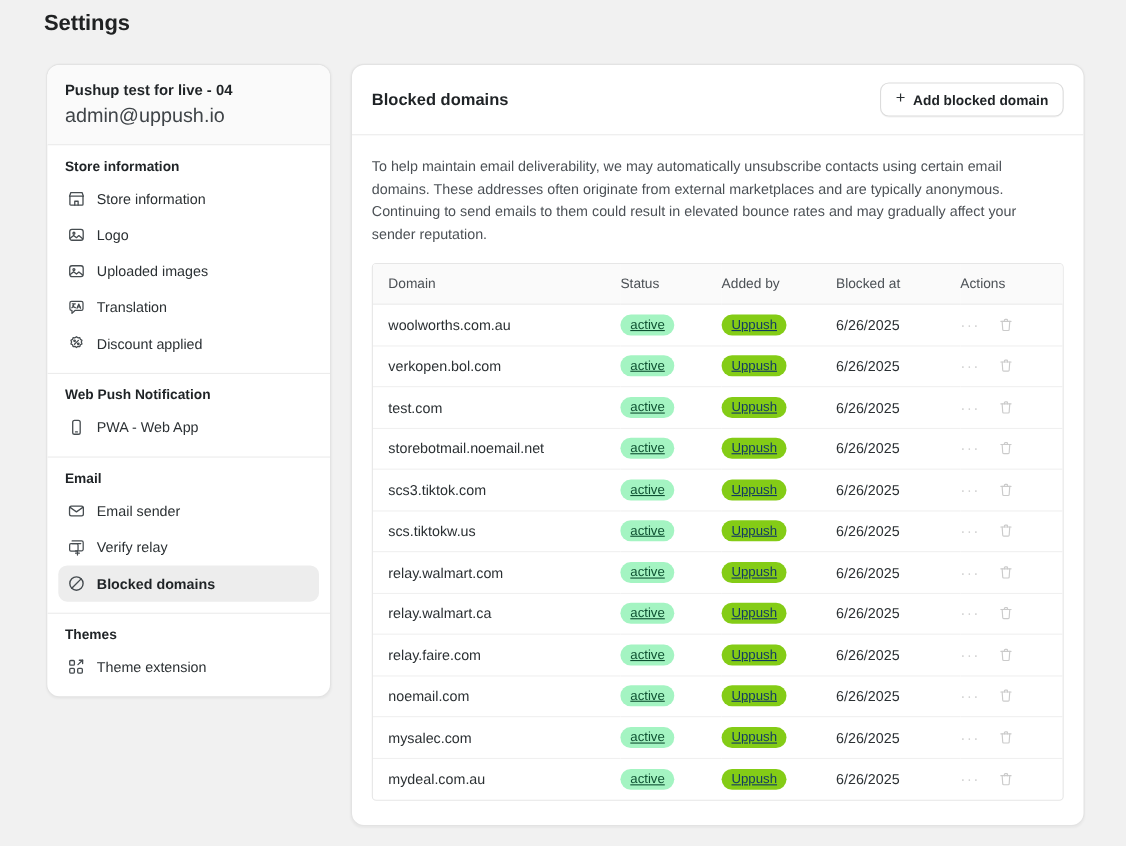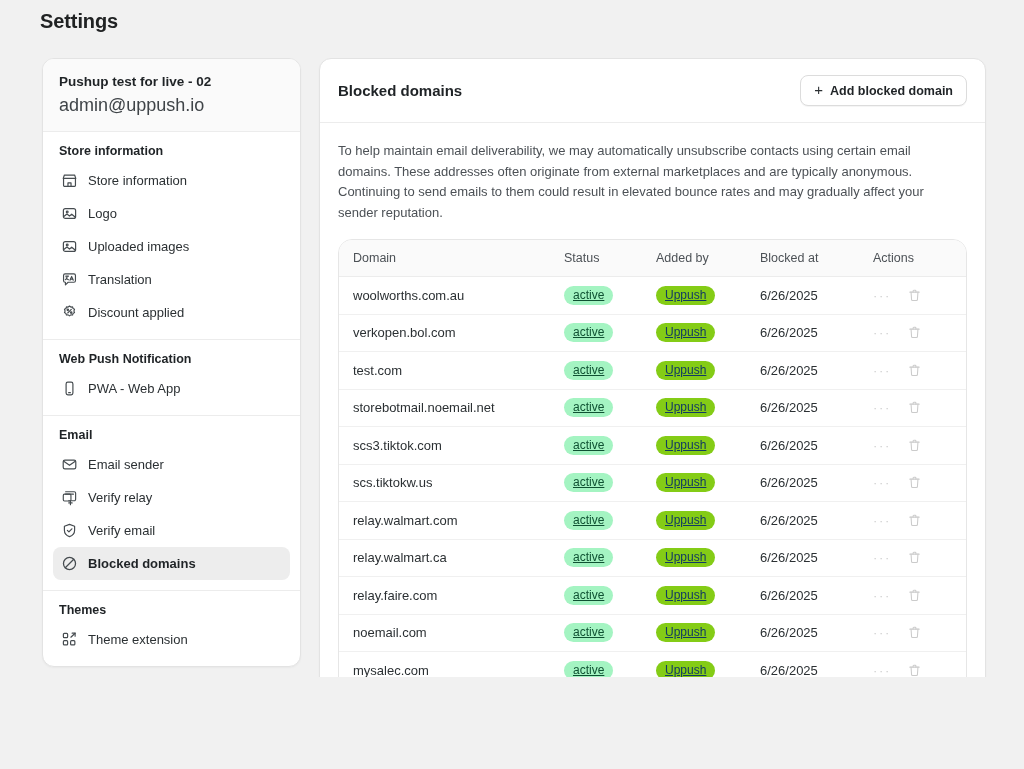--- a/index.html
+++ b/index.html
@@ -6,21 +6,21 @@
   * { box-sizing: border-box; }
   html, body {
     margin: 0; padding: 0;
     width: 1024px; height: 769px;
     background: #f1f1f1;
     font-family: "Liberation Sans", sans-serif;
     -webkit-font-smoothing: antialiased;
   }
   .page {
     position: relative;
-    width: 1024px; height: 677px;
+    width: 1024px; height: 769px;
     overflow: hidden;
   }
   .page-title {
     position: absolute;
     left: 40px; top: 10px;
     font-size: 20px;
     font-weight: 700;
     color: #202223;
     letter-spacing: -0.1px;
   }
@@ -151,21 +151,21 @@
     font-size: 13px;
     line-height: 20.5px;
     color: #4c5156;
     margin: 0 0 16px 0;
     max-width: 625px;
   }
 
   
   .table-card {
     border: 1px solid #e6e6e6;
-    border-radius: 14px;
+    border-radius: 4px;
     overflow: hidden;
     background: #fff;
   }
   table.domains {
     width: 100%;
     border-collapse: collapse;
     table-layout: fixed;
   }
   table.domains thead th {
     background: #fafafa;
@@ -232,21 +232,21 @@
 <body>
 
 <div class="page">
 
   <div class="page-title">Settings</div>
 
   <div class="content">
 
     <aside class="sidebar">
       <div class="sb-header">
-        <div class="sb-store-name">Pushup test for live - 02</div>
+        <div class="sb-store-name">Pushup test for live - 04</div>
         <div class="sb-store-email">admin@uppush.io</div>
       </div>
       <div id="sidebar-groups">
           <div class="sb-group">
             <div class="sb-group-title">Store information</div>
             <div class="sb-item">
               <span class="sb-icon">
                 <svg width="17" height="17" viewBox="0 0 20 20" fill="none" stroke="currentColor" stroke-width="1.4" stroke-linecap="round" stroke-linejoin="round">
                   <path d="M3 7.5h14v8.5a1 1 0 0 1-1 1H4a1 1 0 0 1-1-1V7.5z"></path>
                   <path d="M2.6 7.5 4 3.6h12l1.4 3.9"></path>
@@ -325,29 +325,20 @@
             <div class="sb-item">
               <span class="sb-icon">
                 <svg width="17" height="17" viewBox="0 0 20 20" fill="none" stroke="currentColor" stroke-width="1.35" stroke-linecap="round" stroke-linejoin="round">
                   <path d="M5.4 3.2h10.2a1.6 1.6 0 0 1 1.6 1.6v7.4a1.6 1.6 0 0 1-1.6 1.6H9"></path>
                   <path d="M14.6 6.1H5.3"></path>
                   <rect x="2.7" y="6.1" width="9" height="8" rx="1.4"></rect>
                   <path d="M9.1 16.4h4M11.1 14.4v4"></path>
                 </svg>
               </span>
               <span class="sb-label">Verify relay</span>
-            </div>
-            <div class="sb-item">
-              <span class="sb-icon">
-                <svg width="17" height="17" viewBox="0 0 20 20" fill="none" stroke="currentColor" stroke-width="1.4" stroke-linecap="round" stroke-linejoin="round">
-                  <path d="M10 2.8 16 5v4.6c0 3.4-2.4 6.3-6 7.6-3.6-1.3-6-4.2-6-7.6V5l6-2.2z"></path>
-                  <path d="M7.5 9.8 9.3 11.6 12.8 8"></path>
-                </svg>
-              </span>
-              <span class="sb-label">Verify email</span>
             </div>
             <div class="sb-item active">
               <span class="sb-icon">
                 <svg width="17" height="17" viewBox="0 0 20 20" fill="none" stroke="currentColor" stroke-width="1.5" stroke-linecap="round" stroke-linejoin="round">
                   <circle cx="10" cy="10" r="7.1"></circle>
                   <path d="M5 15 15 5"></path>
                 </svg>
               </span>
               <span class="sb-label">Blocked domains</span>
             </div>

